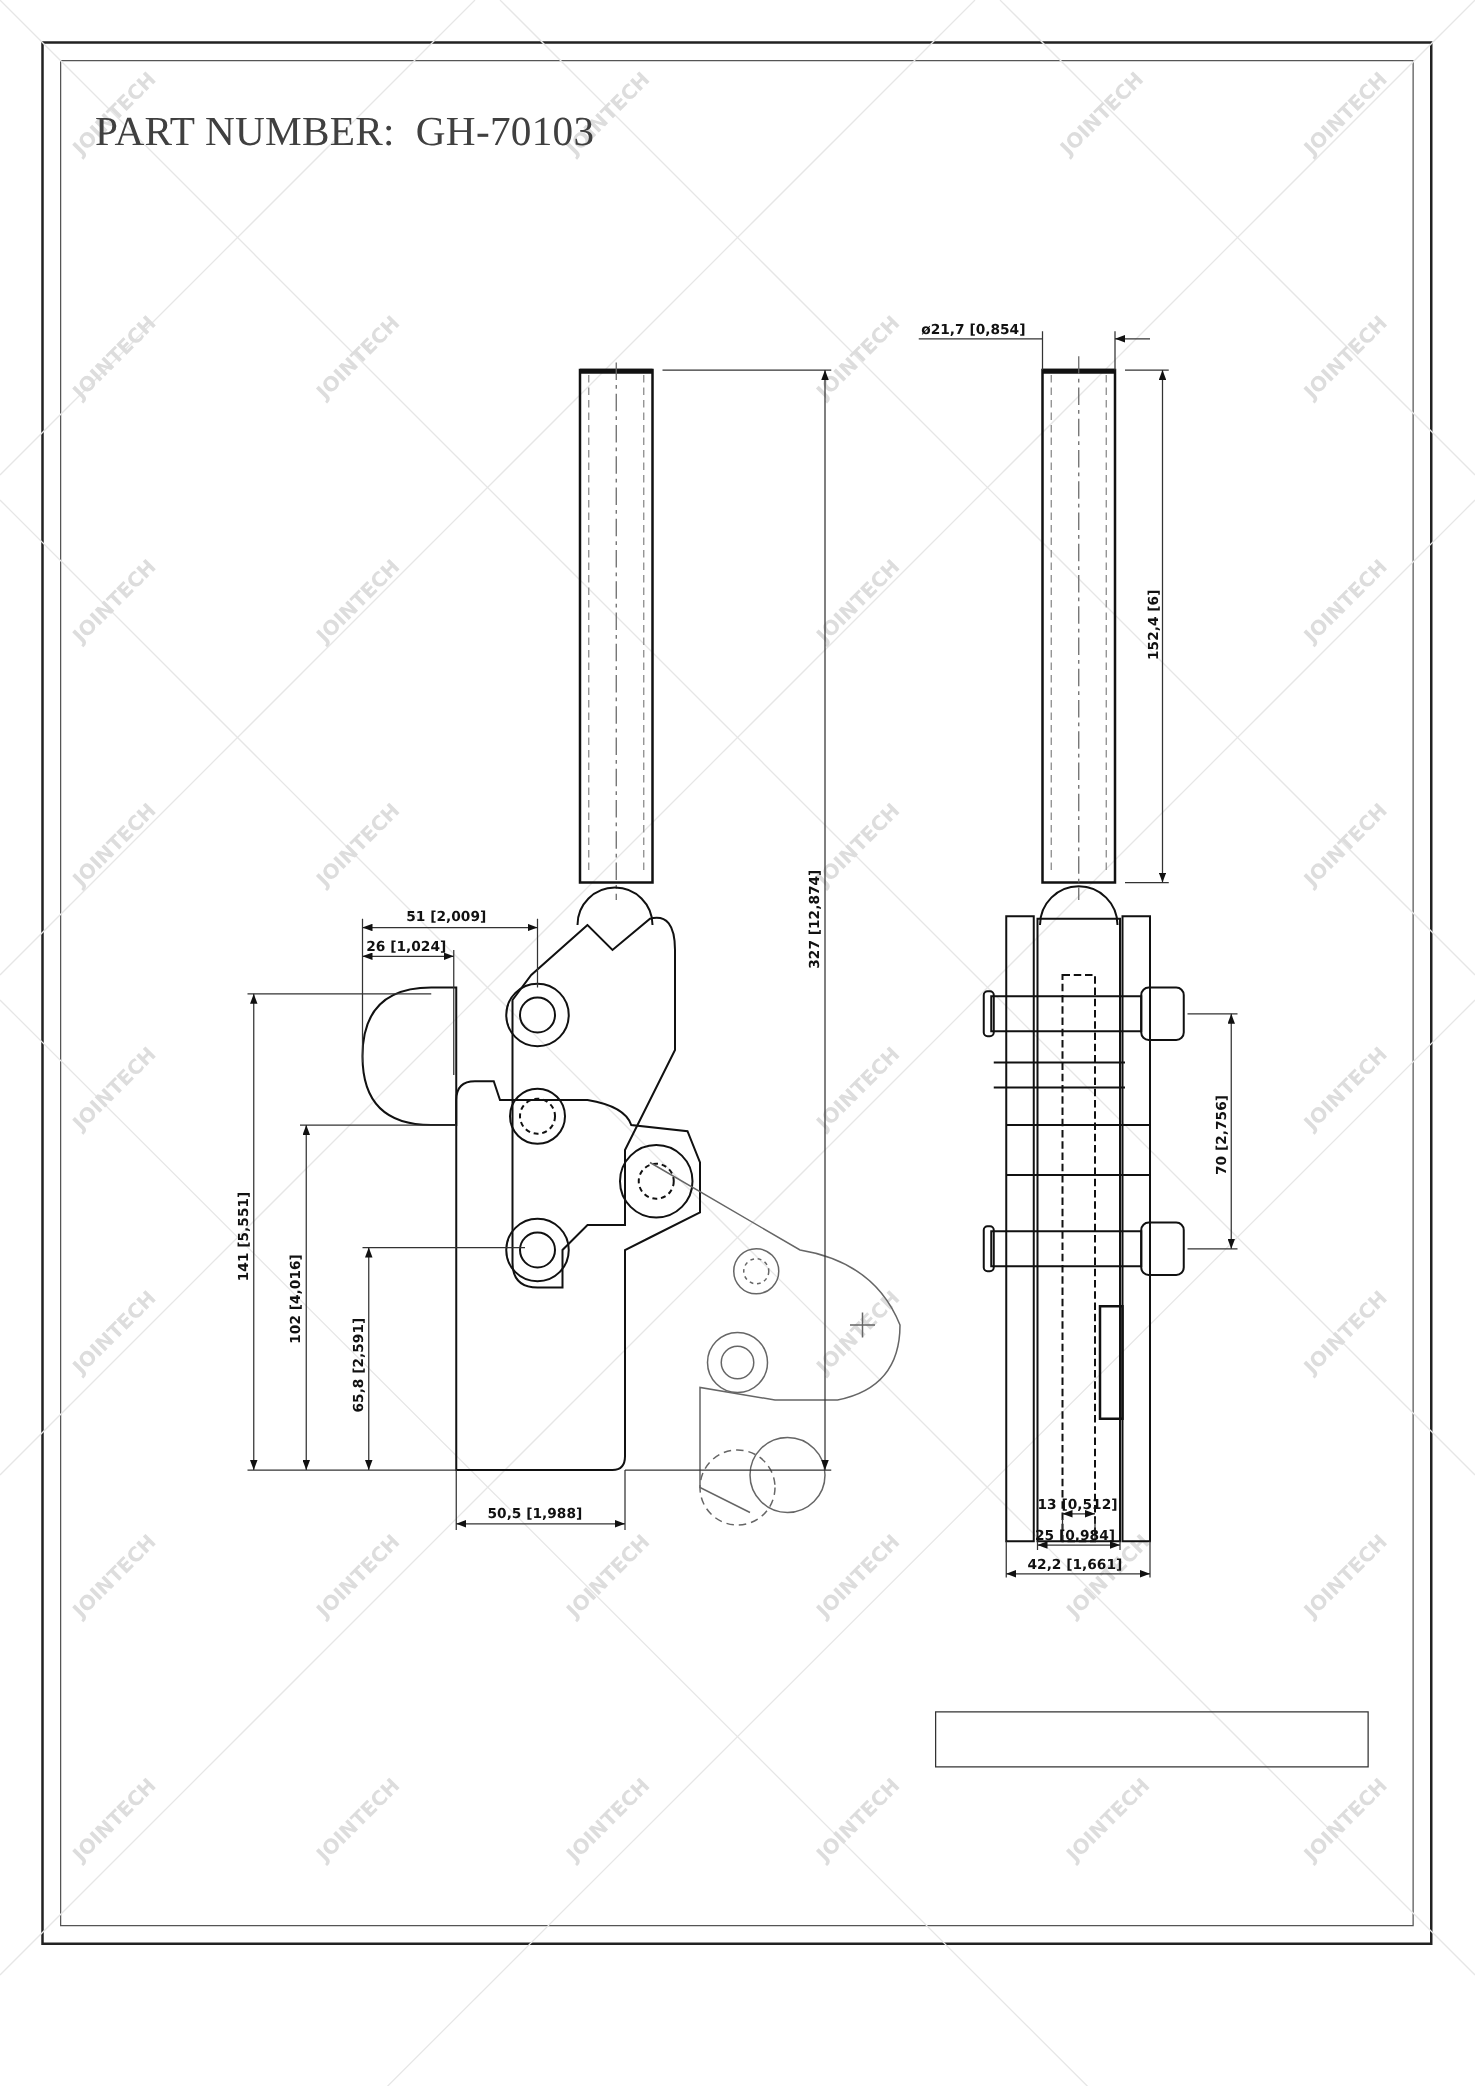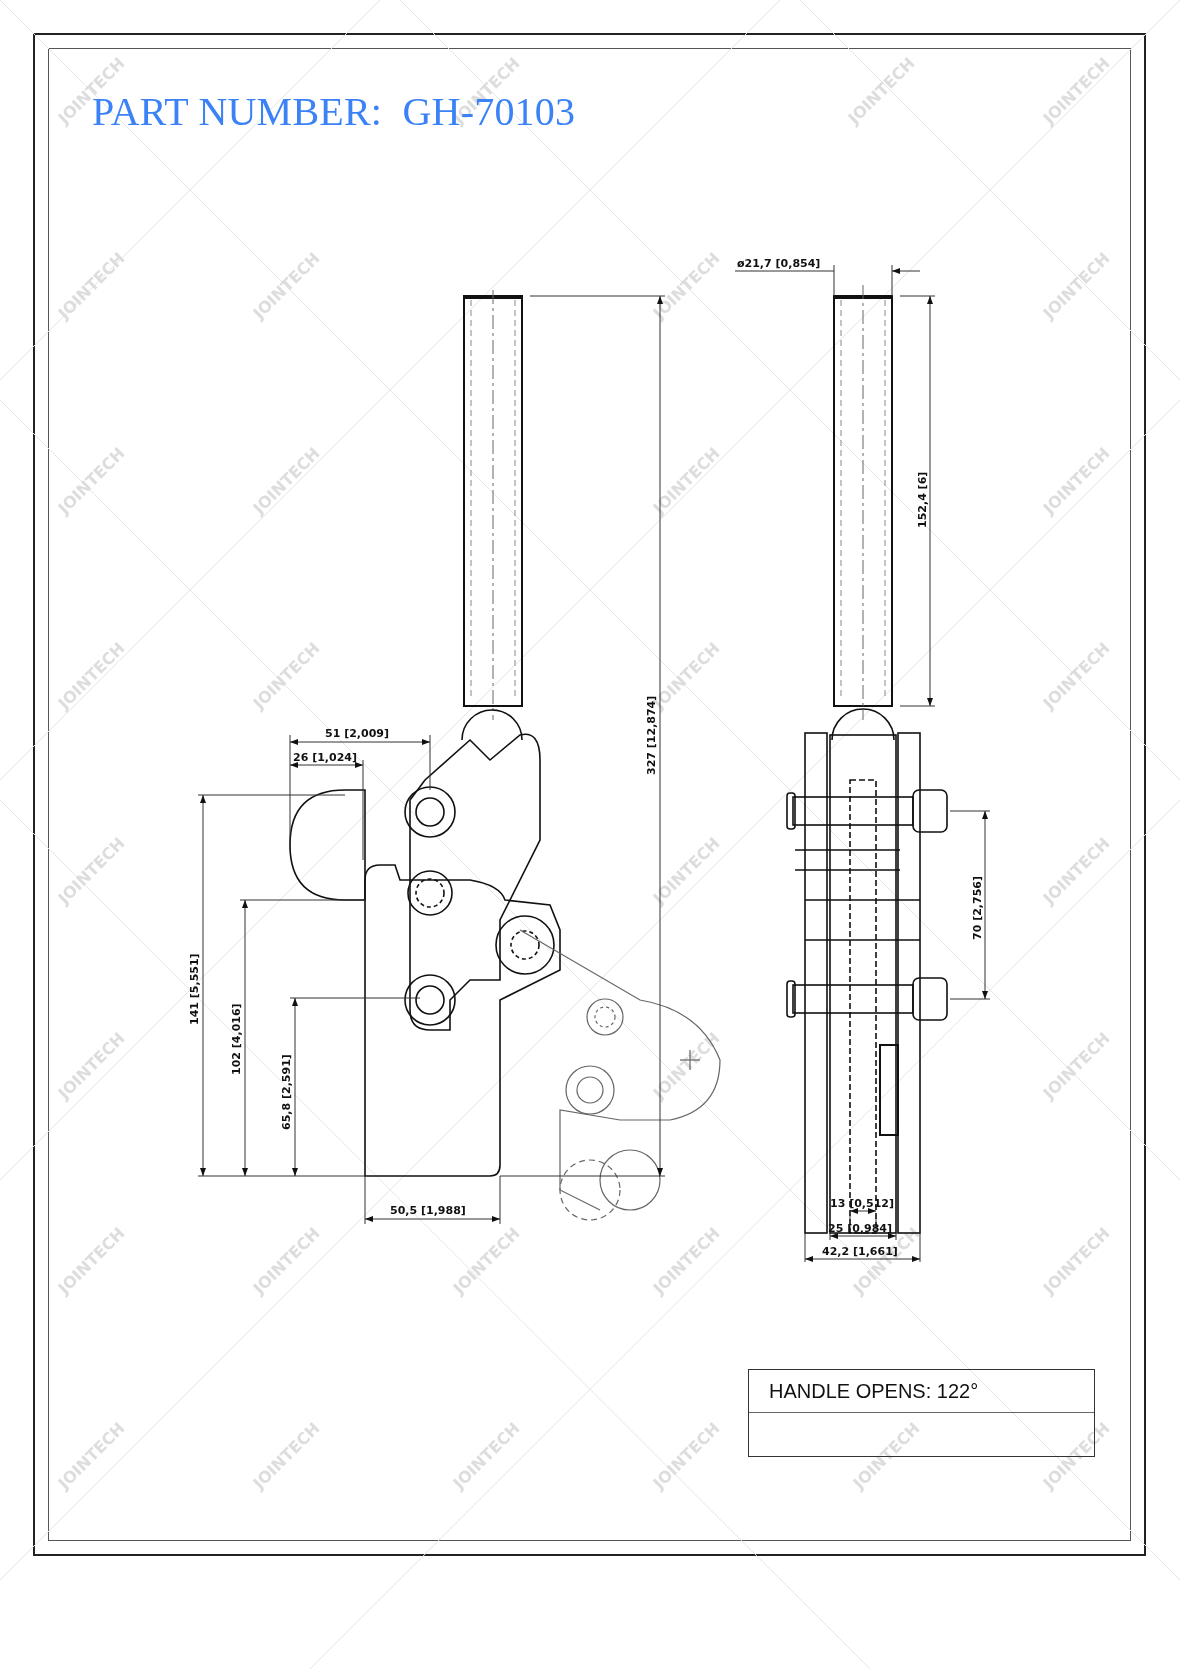--- a/index.html
+++ b/index.html
@@ -1,19 +1,19 @@
 <!DOCTYPE html>
 <html><head>
 <meta charset="utf-8">
 <style>
   html, body { margin:0; padding:0; background:#fff; }
   body { width:1180px; height:1669px; position:relative; overflow:hidden; font-family:"Liberation Sans", sans-serif; }
   .outer { position:absolute; left:33px; top:33px; width:1113px; height:1523px; border:2px solid #222; box-sizing:border-box; }
   .inner { position:absolute; left:48px; top:48px; width:1083px; height:1493px; border:1px solid #555; box-sizing:border-box; }
-  .title { position:absolute; left:92px; top:88px; font-family:"Liberation Serif", serif; font-size:40px; color:#3b82f6; letter-spacing:0.2px; white-space:pre; }
+  .title { position:absolute; left:76px; top:88px; font-family:"Liberation Serif", serif; font-size:33px; color:#404040; letter-spacing:0.2px; white-space:pre; }
   svg.drawing { position:absolute; left:0; top:0; }
   .dimtxt { font-family:"DejaVu Sans", sans-serif; font-size:11px; font-weight:bold; fill:#111; }
   .wm { font-family:"DejaVu Sans", sans-serif; font-size:16px; font-weight:bold; fill:#ddd; }
   .spec { position:absolute; left:748px; top:1369px; width:347px; border:1.5px solid #333; box-sizing:border-box; background:transparent; }
   .spec-row { height:43px; border-bottom:1px solid #666; font-size:20px; color:#111; line-height:43px; padding-left:20px; box-sizing:border-box; }
   .spec-row:last-child { border-bottom:none; }
 </style>
 </head>
 <body>
 
@@ -270,15 +270,14 @@
   <text class="dimtxt" transform="translate(926,528) rotate(-90)">152,4 [6]</text>
   <text class="dimtxt" transform="translate(981,940) rotate(-90)">70 [2,756]</text>
   <text class="dimtxt" x="830" y="1207">13 [0,512]</text>
   <text class="dimtxt" x="828" y="1232">25 [0,984]</text>
   <text class="dimtxt" x="822" y="1255">42,2 [1,661]</text>
 </svg>
 
 <div class="title">PART NUMBER:  GH-70103</div>
 
 <div class="spec">
-  <div class="spec-row">HANDLE OPENS: 122°</div>
   <div class="spec-row"></div>
 </div>
 
 </body></html>

